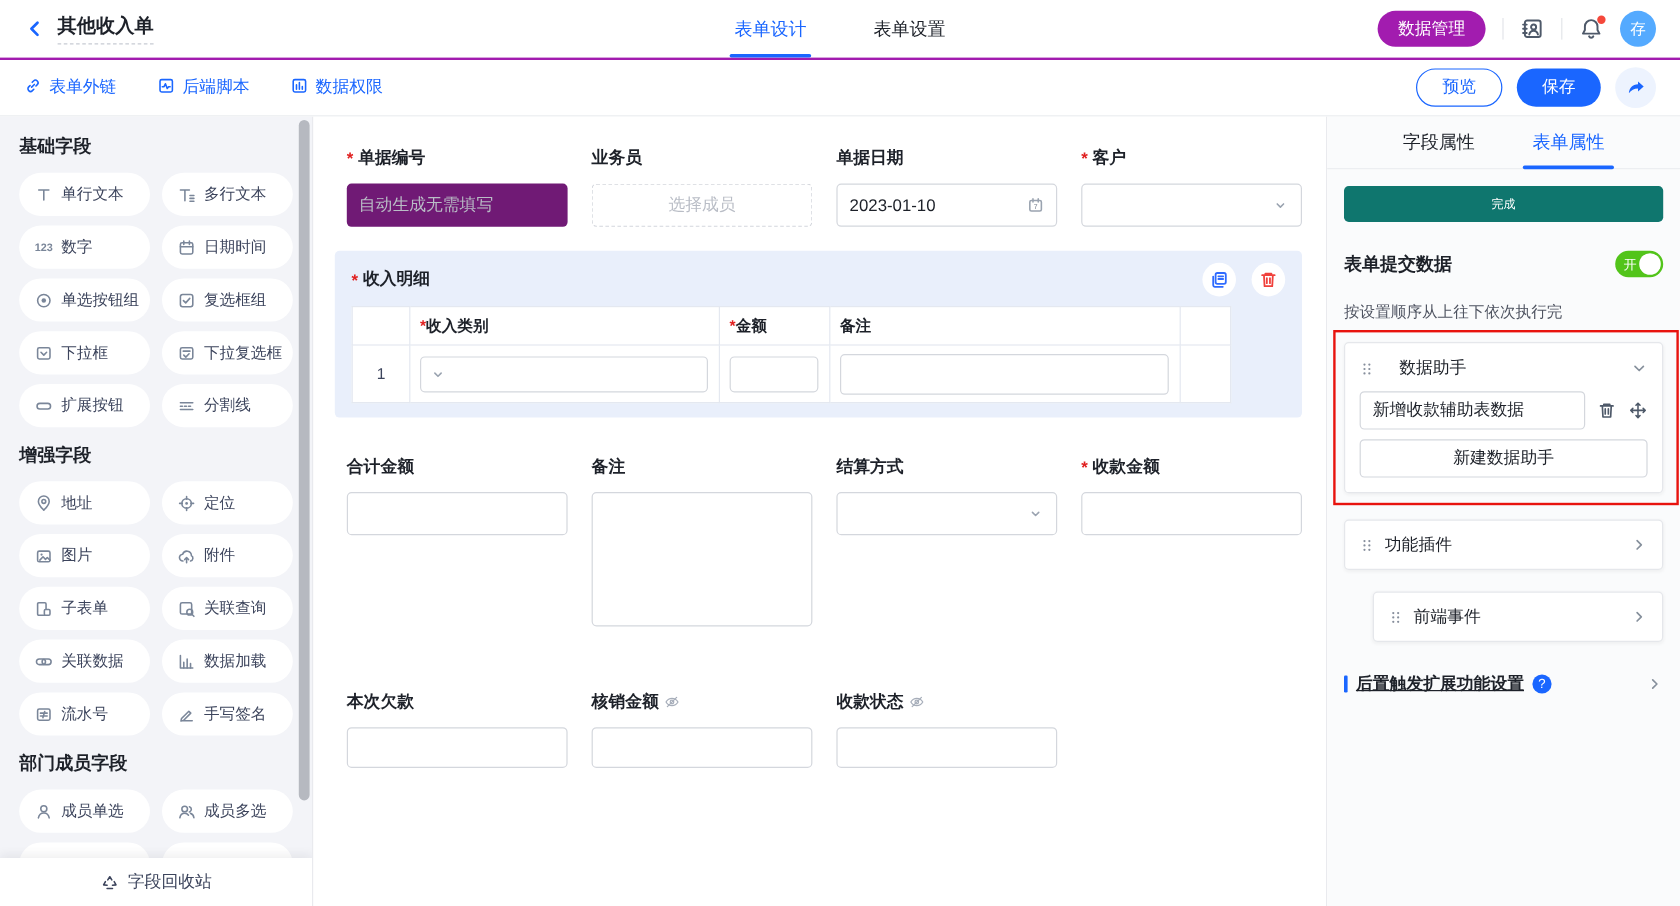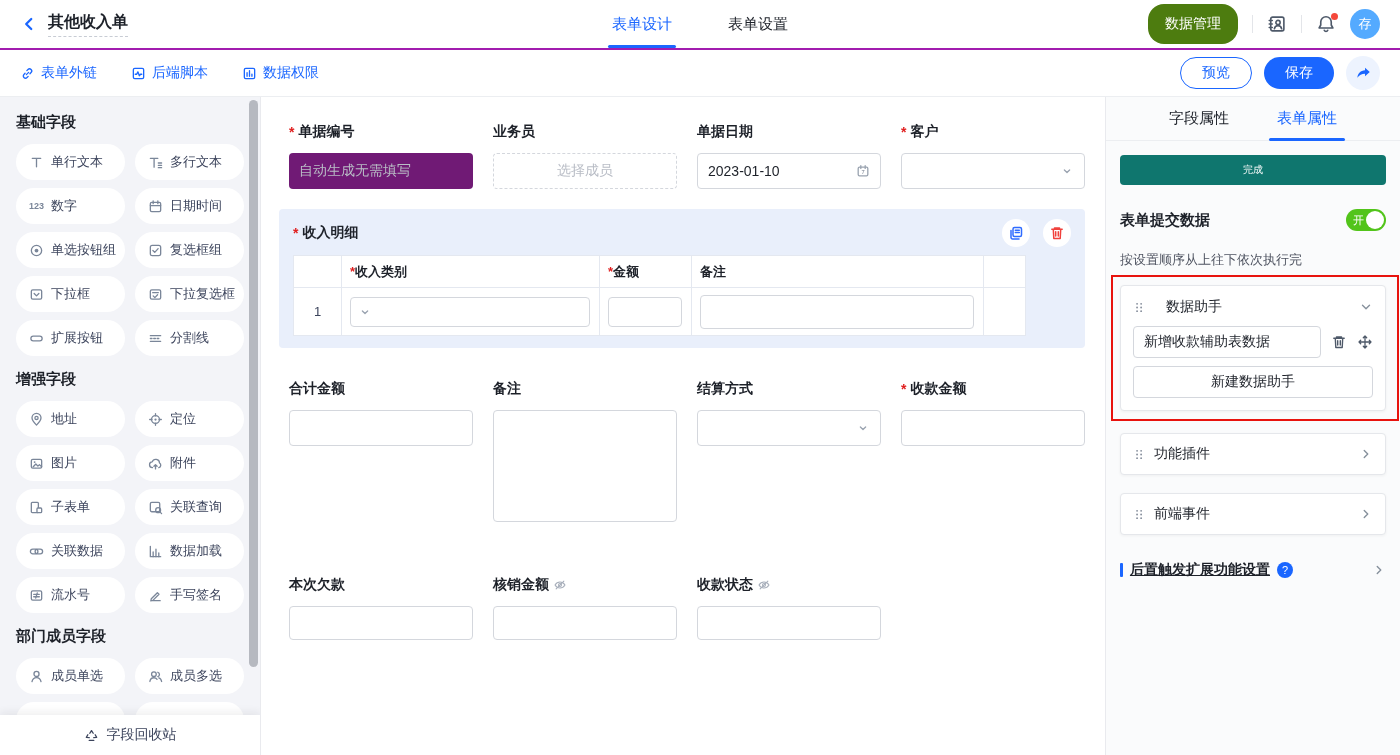--- a/index.html
+++ b/index.html
@@ -17,32 +17,32 @@
   .hdr-left { display:flex; align-items:center; gap:10px; }
   .page-title { font-size:16px; font-weight:700; color:#1d2129;
                 border-bottom:1px dashed #c8ccd4; padding-bottom:3px; }
   .hdr-tabs { position:absolute; left:50%; transform:translateX(-50%); height:100%;
               display:flex; gap:56px; align-items:stretch; }
   .hdr-tab { font-size:15px; color:#1d2129; display:flex; align-items:center; position:relative; cursor:pointer; }
   .hdr-tab.active { color:#1a66ff; }
   .hdr-tab.active::after { content:""; position:absolute; left:50%; transform:translateX(-50%);
                            bottom:0; width:68px; height:3px; background:#1a66ff; border-radius:2px; }
   .hdr-right { margin-left:auto; display:flex; align-items:center; gap:14px; }
-  .btn-green { background:#4d7c0f; color:#fff; font-size:14px; height:40px; padding:0 17px;
+  .btn-green { background:#a21caf; color:#fff; font-size:14px; height:30px; padding:0 17px;
                border-radius:16px; display:flex; align-items:center; cursor:pointer; }
   .vdiv { width:1px; height:18px; background:#e3e5e9; }
   .bell-wrap { position:relative; display:flex; cursor:pointer; }
   .bell-dot { position:absolute; top:-1px; right:-2px; width:7px; height:7px; border-radius:50%; background:#f5483b; }
   .avatar { width:30px; height:30px; border-radius:50%; background:#54aaff; color:#fff;
             display:flex; align-items:center; justify-content:center; font-size:13px; cursor:pointer; }
 
   
   .toolbar { height:47px; flex:none; display:flex; align-items:center; padding:0 20px;
              border-bottom:1px solid #eceef1; gap:34px; background:#fff; z-index:4; }
-  .tb-link { display:flex; align-items:center; gap:6px; color:#1a66ff; font-size:14px; cursor:pointer; }
+  .tb-link { display:flex; align-items:flex-start; gap:6px; color:#1a66ff; font-size:14px; cursor:pointer; }
   .tb-right { margin-left:auto; display:flex; align-items:center; gap:12px; }
   .btn-outline { height:32px; padding:0 21px; border:1px solid #1a66ff; color:#1a66ff; background:#fff;
                  border-radius:17px; display:flex; align-items:center; font-size:14px; cursor:pointer; }
   .btn-primary { height:32px; padding:0 21px; background:#1a66ff; color:#fff; border:none;
                  border-radius:17px; display:flex; align-items:center; font-size:14px; cursor:pointer; }
   .btn-share { width:34px; height:34px; border-radius:50%; background:#edf3fe;
                display:flex; align-items:center; justify-content:center; cursor:pointer; }
 
   
   .body { flex:1; display:flex; min-height:0; }
@@ -637,21 +637,21 @@
               <circle cx="5" cy="12.5" r="1.15"></circle>
               <circle cx="10" cy="12.5" r="1.15"></circle>
             </g>
           </svg>
         <span class="lbl">功能插件</span>
         <svg class="ic ic-pchev mla" viewBox="0 0 16 16">
             <path d="M6 4l4 4-4 4"></path>
           </svg>
       </div>
 
-      <div class="card collapse-card" style="margin-top:18px;">
+      <div class="card collapse-card" style="margin-top:18px;margin-left:24px;">
         <svg class="ic" viewBox="0 0 16 16" style="width:13px;height:13px;stroke:none;">
             <g fill="#868e9c">
               <circle cx="5" cy="3.5" r="1.15"></circle>
               <circle cx="10" cy="3.5" r="1.15"></circle>
               <circle cx="5" cy="8" r="1.15"></circle>
               <circle cx="10" cy="8" r="1.15"></circle>
               <circle cx="5" cy="12.5" r="1.15"></circle>
               <circle cx="10" cy="12.5" r="1.15"></circle>
             </g>
           </svg>

